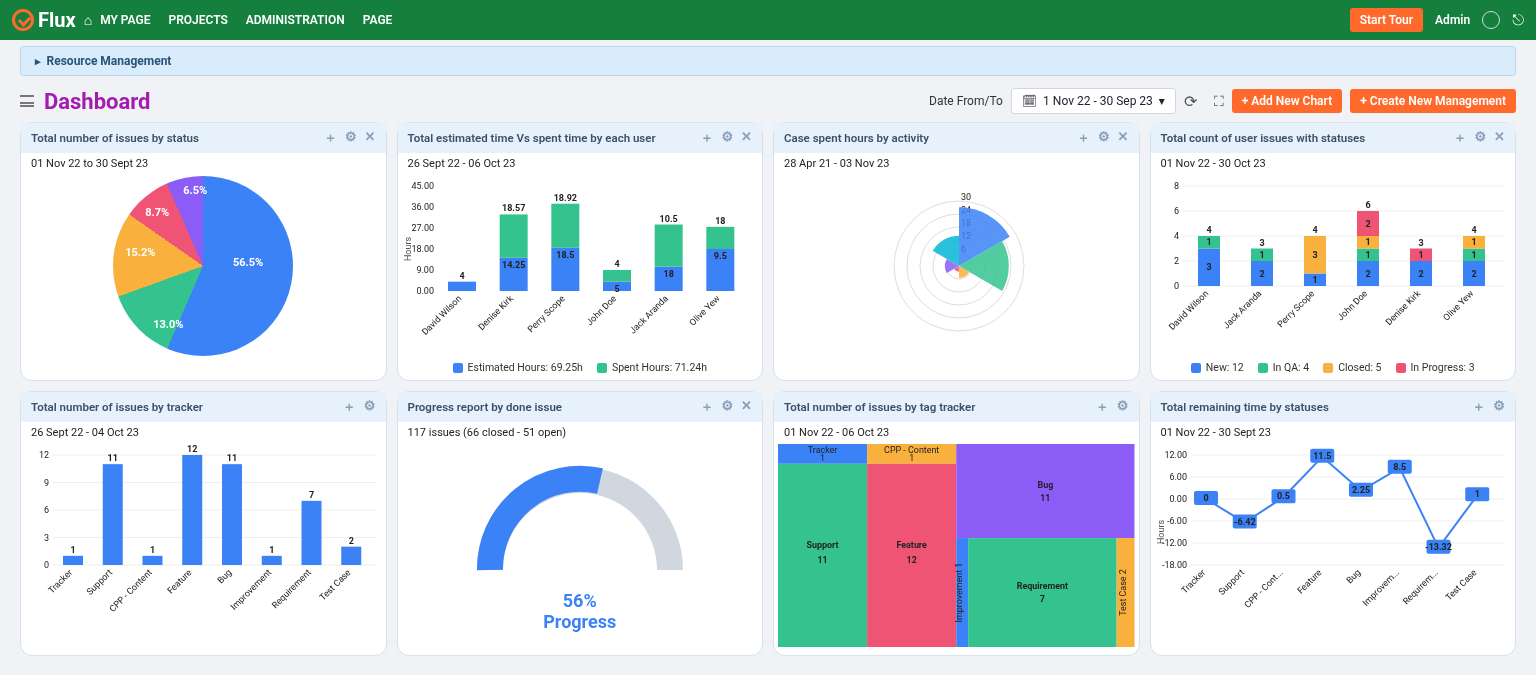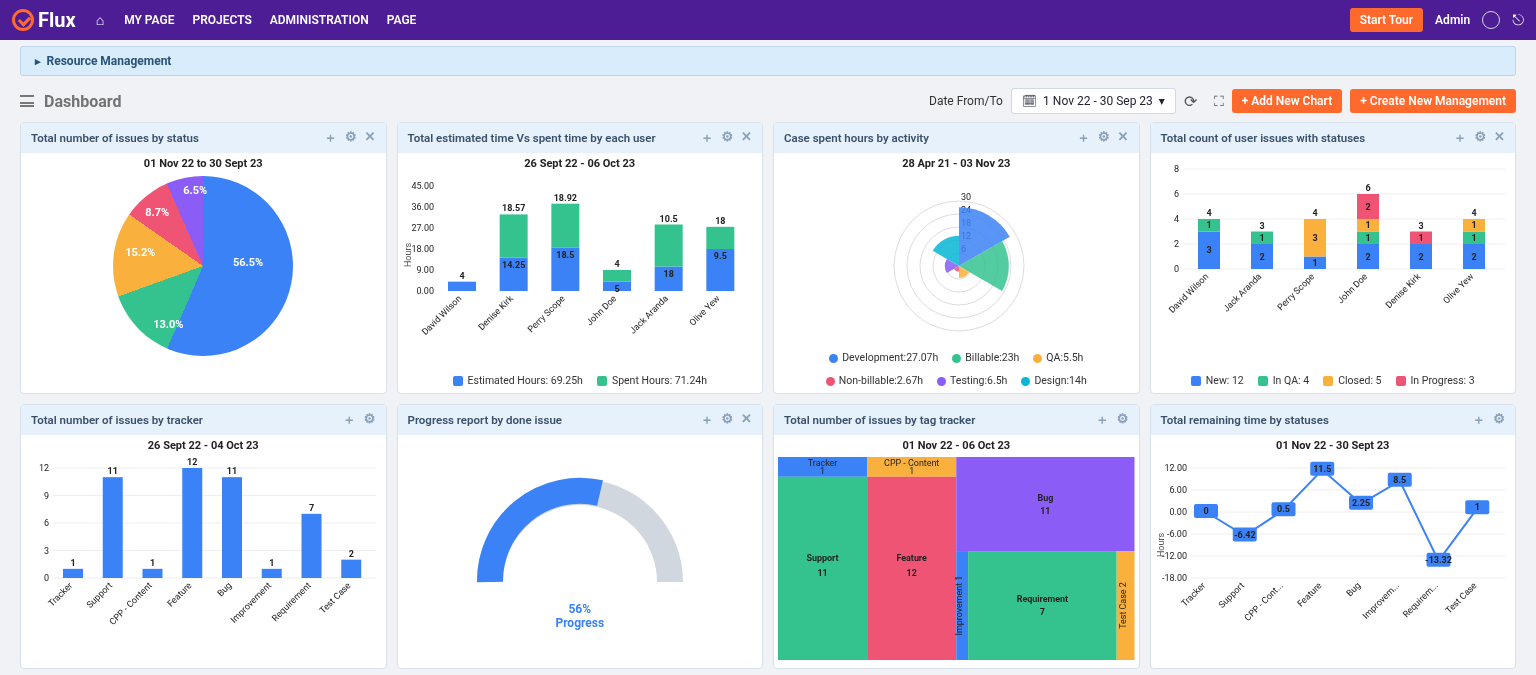--- a/index.html
+++ b/index.html
@@ -1,60 +1,60 @@
 <!DOCTYPE html>
 <html><head>
 <meta charset="utf-8">
 <style>
 * { box-sizing: border-box; margin: 0; padding: 0; font-family: -apple-system, BlinkMacSystemFont, "Segoe UI", Roboto, Arial, sans-serif; }
 body { background: #f0f2f5; font-size: 12px; color: #223; }
-.topnav { background: #4c1d95; height: 40px; display: flex; align-items: center; padding: 0 12px; gap: 20px; color: #fff; }
+.topnav { background: #15803d; height: 40px; display: flex; align-items: center; padding: 0 12px; gap: 8px; color: #fff; }
 .logo { font-size: 20px; font-weight: 700; display: flex; align-items: center; gap: 4px; }
 .logo .mark { width: 22px; height: 22px; border: 3px solid #ff6a2c; border-radius: 50%; position: relative; }
 .logo .mark::after { content: ""; position:absolute; left:4px; top:4px; width:8px; height:5px; border-left:3px solid #ff6a2c; border-bottom:3px solid #ff6a2c; transform: rotate(-45deg); }
 .nav-links { display: flex; gap: 18px; font-size: 12px; font-weight:600; }
 .nav-links span { cursor: pointer; }
 .nav-right { margin-left: auto; display: flex; align-items: center; gap: 12px; }
 .btn-orange { background: #ff6a2c; color: #fff; padding: 5px 10px; border-radius: 3px; font-size: 12px; font-weight:600; cursor: pointer; }
 .usericon { width:18px; height:18px; border:1.5px solid #cfd8e3; border-radius:50%; position:relative;}
 .subbar { background: #d8ecfb; border:1px solid #bcd6ee; margin: 6px 20px 0; padding: 7px 14px; font-weight:700; color:#29547a; border-radius:3px; display:flex; align-items:center; gap:6px;}
 .subbar::before { content: "▸"; font-size:11px;}
 .page-head { display:flex; align-items:center; padding: 12px 20px 8px; gap:10px;}
-.page-title { font-size: 16px; font-weight:700; color:#737373;}
+.page-title { font-size: 22px; font-weight:700; color:#a21caf;}
 .hamb { display:inline-block; width:14px; height:12px; position:relative; border-top:2px solid #777; border-bottom:2px solid #777;}
 .hamb::after{content:"";position:absolute;top:5px;left:0;width:14px;height:2px;background:#777;}
 .page-head-right{margin-left:auto;display:flex;align-items:center;gap:8px;}
 .date-label{font-size:12px;font-weight:400;color:#333;}
 .date-picker{background:#fff;border:1px solid #cfd8e3;padding:5px 10px;border-radius:3px;font-size:12px;display:flex;align-items:center;gap:6px;cursor:pointer;}
 .circ{width:22px;height:18px;display:inline-block;position:relative;}
 .circ::before{content:"⟳";font-size:16px;color:#555;}
 .expand-icon{font-size:14px;color:#555;cursor:pointer;}
 
 .grid { display:grid; grid-template-columns: repeat(4, 1fr); gap: 10px; padding: 0 20px 20px; }
-.card { background:#fff; border:1px solid #d6e1ec; border-radius:4px; display:flex; flex-direction:column;}
+.card { background:#fff; border:1px solid #d6e1ec; border-radius:12px; display:flex; flex-direction:column;}
 .card-head { background:#e6f1fb; padding:6px 10px; display:flex; align-items:center; font-size:11.5px; font-weight:600; color:#3b516b;}
 .card-head .actions{margin-left:auto;display:flex;gap:8px;color:#8aa0b8;}
 .card-head .actions span{cursor:pointer; font-size:13px;}
-.card-date { text-align:center; font-size:11px; font-weight:700; color:#222; padding:4px 10px 0;}
+.card-date { text-align:left; font-size:11px; font-weight:400; color:#222; padding:4px 10px 0;}
 .card-body { padding:6px 10px 8px; flex:1; position:relative; }
 .legend { display:flex; flex-wrap:wrap; gap:10px 14px; font-size:10.5px; color:#333; justify-content:center; padding:4px 0 6px;}
 .dot{width:9px;height:9px;border-radius:50%;display:inline-block;margin-right:4px;vertical-align:middle;}
 .sq{width:10px;height:10px;display:inline-block;margin-right:5px;vertical-align:middle;border-radius:2px;}
 
 svg text { font-size:9px; fill:#222; }
 .bar-val{font-weight:700;font-size:9px;}
 
 
 .pie{width:180px;height:180px;border-radius:50%;position:relative;margin:0 auto;
 background: conic-gradient(#3b82f6 0% 56.5%, #34c38f 56.5% 69.5%, #f9b03d 69.5% 84.7%, #f05475 84.7% 93.4%, #8b5cf6 93.4% 100%);}
 .pie-lbl{position:absolute;color:#fff;font-weight:700;font-size:11px;}
 
 
 .gauge-wrap{text-align:center;}
-.gauge-text{font-size:12px;font-weight:700;color:#3b82f6;}
+.gauge-text{font-size:18px;font-weight:700;color:#3b82f6;}
 
 
 .yaxislab{position:absolute;left:-2px;top:50%;transform:rotate(-90deg) translateX(20px);font-size:9px;color:#555;}
 </style>
 </head>
 <body>
 
 <div class="topnav">
   <div class="logo">
     <span class="mark"></span>
@@ -198,39 +198,32 @@
           <circle cx="175" cy="90" r="65" fill="none" stroke="#ddd"></circle>
           <text x="177" y="24" font-size="7">30</text>
           <path d="M175,90 L175,31.348333333333336 A58.651666666666664,58.651666666666664 0 0 1 225.7938333076303,60.67416666666667 Z" fill="#3b82f6" opacity="0.85"></path>
           <path d="M175,90 L218.15693262192454,65.08333333333334 A49.833333333333336,49.833333333333336 0 0 1 218.15693262192454,114.91666666666666 Z" fill="#34c38f" opacity="0.85"></path>
           <path d="M175,90 L185.32013606176457,95.95833333333333 A11.916666666666666,11.916666666666666 0 0 1 175,101.91666666666667 Z" fill="#f9b03d" opacity="0.85"></path>
           <path d="M175,90 L175,95.785 A5.784999999999999,5.784999999999999 0 0 1 169.99004303910704,92.8925 Z" fill="#f05475" opacity="0.85"></path>
           <path d="M175,90 L162.80347556336915,97.04166666666667 A14.083333333333334,14.083333333333334 0 0 1 162.80347556336915,82.95833333333333 Z" fill="#8b5cf6" opacity="0.85"></path>
           <path d="M175,90 L148.73056275187201,74.83333333333333 A30.333333333333332,30.333333333333332 0 0 1 175,59.66666666666667 Z" fill="#06b6d4" opacity="0.85"></path>
         </svg>
   </div>
-  <div class="legend" id="radar-legend">
-        <span><span class="dot" style="background:#3b82f6"></span>Development:27.07h</span>
-        <span><span class="dot" style="background:#34c38f"></span>Billable:23h</span>
-        <span><span class="dot" style="background:#f9b03d"></span>QA:5.5h</span>
-        <span><span class="dot" style="background:#f05475"></span>Non-billable:2.67h</span>
-        <span><span class="dot" style="background:#8b5cf6"></span>Testing:6.5h</span>
-        <span><span class="dot" style="background:#06b6d4"></span>Design:14h</span>
-      </div>
 </div>
 
 <div class="card">
   <div class="card-head">
         <span>Total count of user issues with statuses</span>
     <div class="actions">
           <span>＋</span>
           <span>⚙</span>
           <span>✕</span>
         </div>
       </div>
+  <div class="card-date">01 Nov 22 - 30 Oct 23</div>
   <div class="card-body" style="height:180px;">
     <svg id="svg-stacked2" width="100%" height="170">
           <text x="18" y="113" text-anchor="end">0</text>
           <line x1="22" x2="350" y1="110" y2="110" stroke="#eee"></line>
           <text x="18" y="88" text-anchor="end">2</text>
           <line x1="22" x2="350" y1="85" y2="85" stroke="#eee"></line>
           <text x="18" y="63" text-anchor="end">4</text>
           <line x1="22" x2="350" y1="60" y2="60" stroke="#eee"></line>
           <text x="18" y="38" text-anchor="end">6</text>
           <line x1="22" x2="350" y1="35" y2="35" stroke="#eee"></line>
@@ -339,20 +332,21 @@
 
 <div class="card">
   <div class="card-head">
         <span>Progress report by done issue</span>
     <div class="actions">
           <span>＋</span>
           <span>⚙</span>
           <span>✕</span>
         </div>
       </div>
+  <div class="card-date">117 issues (66 closed - 51 open)</div>
   <div class="card-body gauge-wrap" style="height:200px;display:flex;flex-direction:column;align-items:center;justify-content:center;">
     <svg width="220" height="130">
       <path d="M20,110 A90,90 0 0 1 200,110" stroke="#d0d7de" stroke-width="26" fill="none"></path>
       <path d="M20,110 A90,90 0 0 1 130,21" stroke="#3b82f6" stroke-width="26" fill="none"></path>
     </svg>
     <div class="gauge-text"><span id="gauge-pct">56%</span><br><span>Progress</span></div>
   </div>
 </div>
 
 <div class="card">

